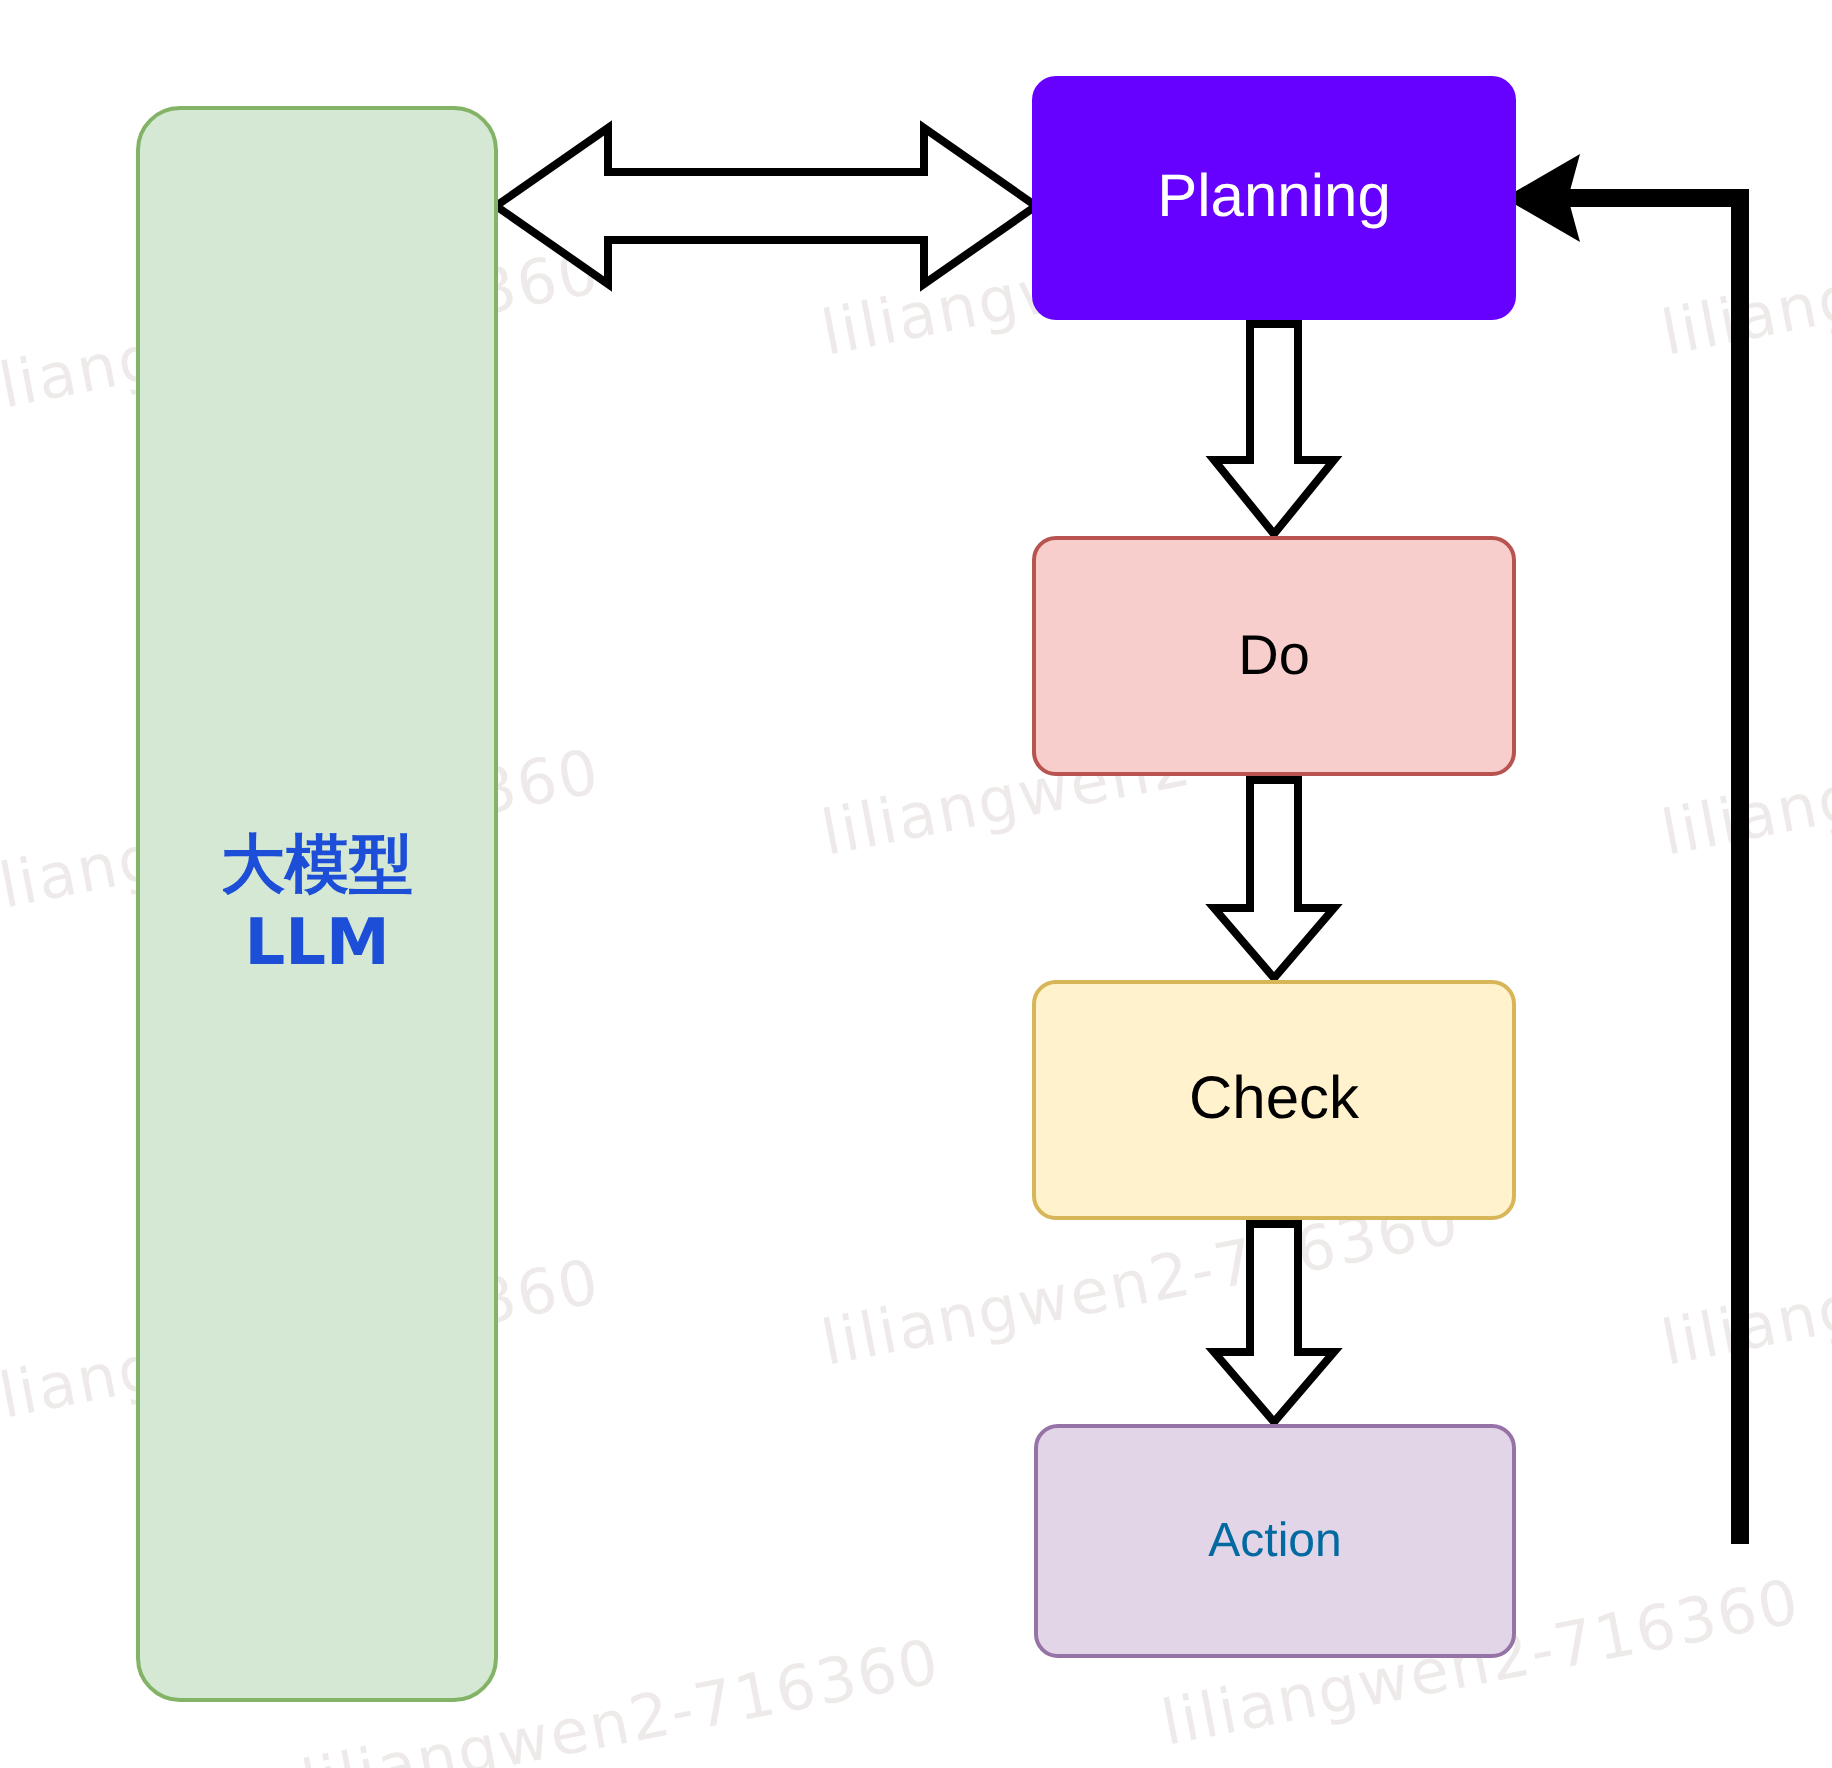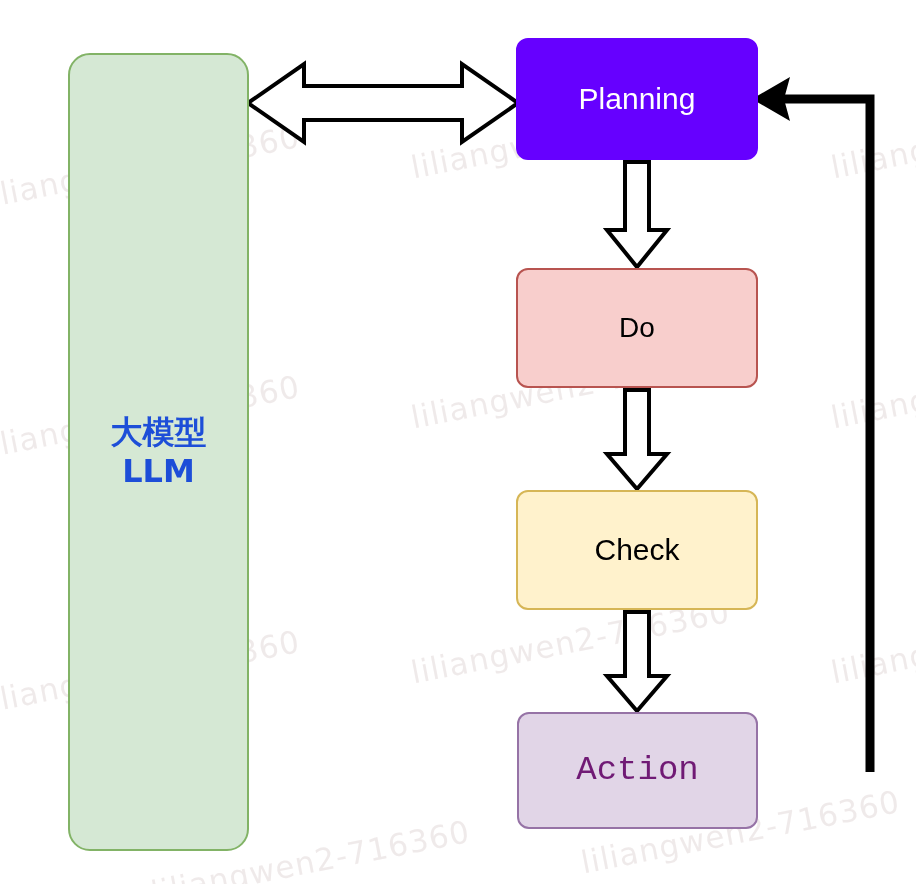--- a/index.html
+++ b/index.html
@@ -106,23 +106,22 @@
   #action-box {
     left: 517px;
     top: 712px;
     width: 241px;
     height: 117px;
     background: #e1d5e7;
     border: 2px solid #9673a6;
     border-radius: 12px;
   }
   #action-box .label {
-    font-size: 34px;
-    color: #701a75;
-    font-family: Liberation Mono, monospace;
+    font-size: 24px;
+    color: #0369a1;
   }
   
   .arrow-svg {
     position: absolute;
     z-index: 2;
     overflow: visible;
   }
   .block-arrow {
     fill: #ffffff;
     stroke: #000000;

